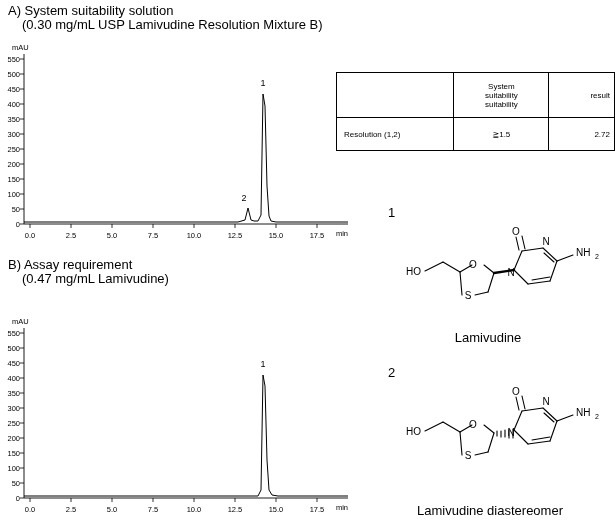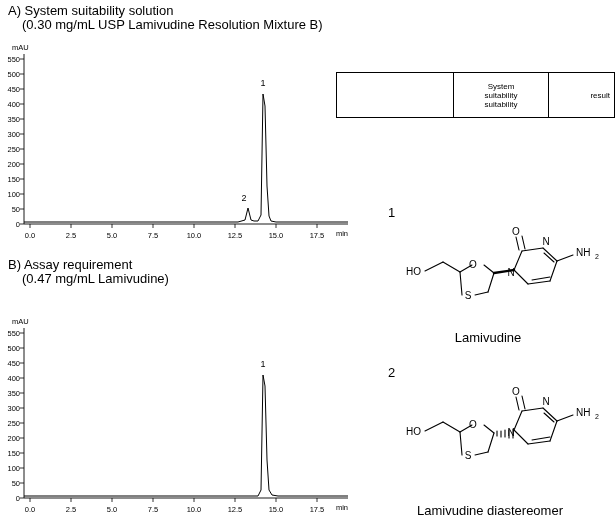--- a/index.html
+++ b/index.html
@@ -138,20 +138,25 @@
 <table class="sst-table" style="left:336px; top:72px;">
   <tbody>
       <tr class="hdr">
     <td class="rowhead"></td>
     <td class="c2">
       <div>System</div>
       <div>suitability</div>
       <div>suitability</div>
     </td>
     <td class="c3">result</td>
+  </tr>
+  <tr class="body">
+    <td class="rowhead">Resolution (1,2)</td>
+    <td class="c2">≧1.5</td>
+    <td class="c3">2.72</td>
   </tr>
 </tbody>
   </table>
 
 <div class="struct-num abs" style="left:388px; top:205px;">1</div>
 
 <div class="struct abs" style="left:398px; top:225px;">
   <svg width="210" height="110" viewBox="0 0 210 110">
     <g stroke="#000" stroke-width="1.1" fill="none" stroke-linecap="round">
 

